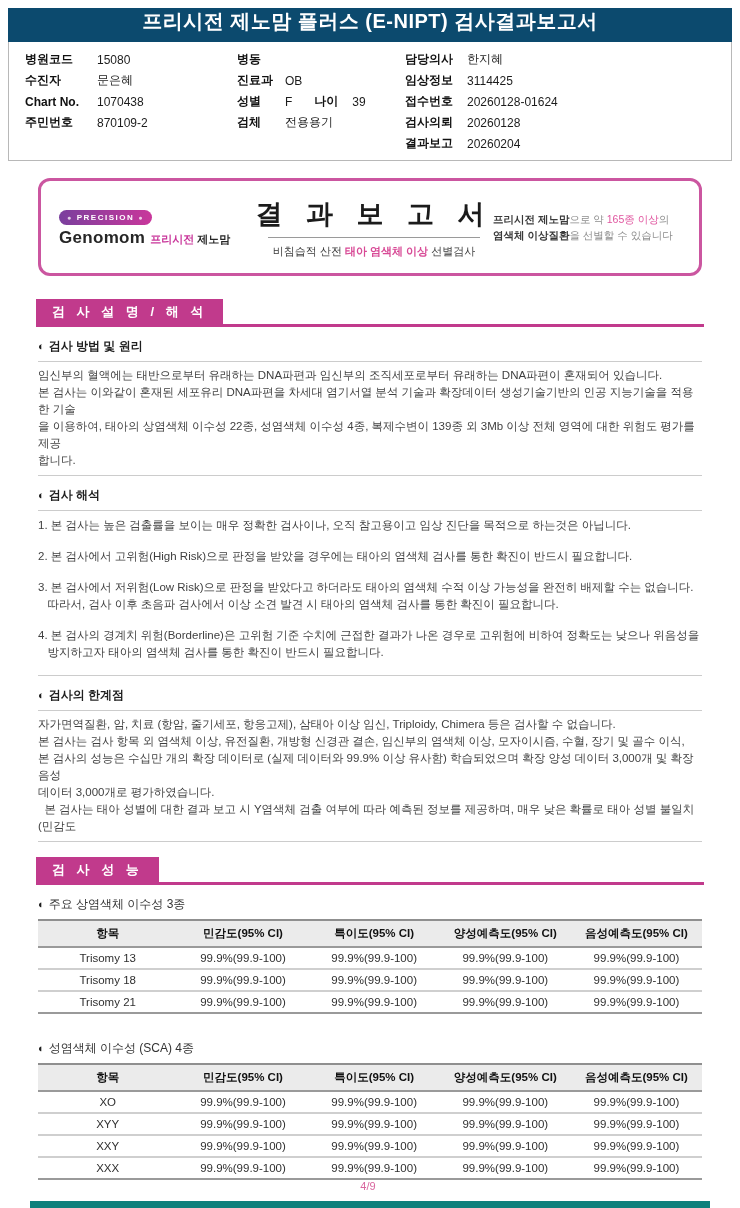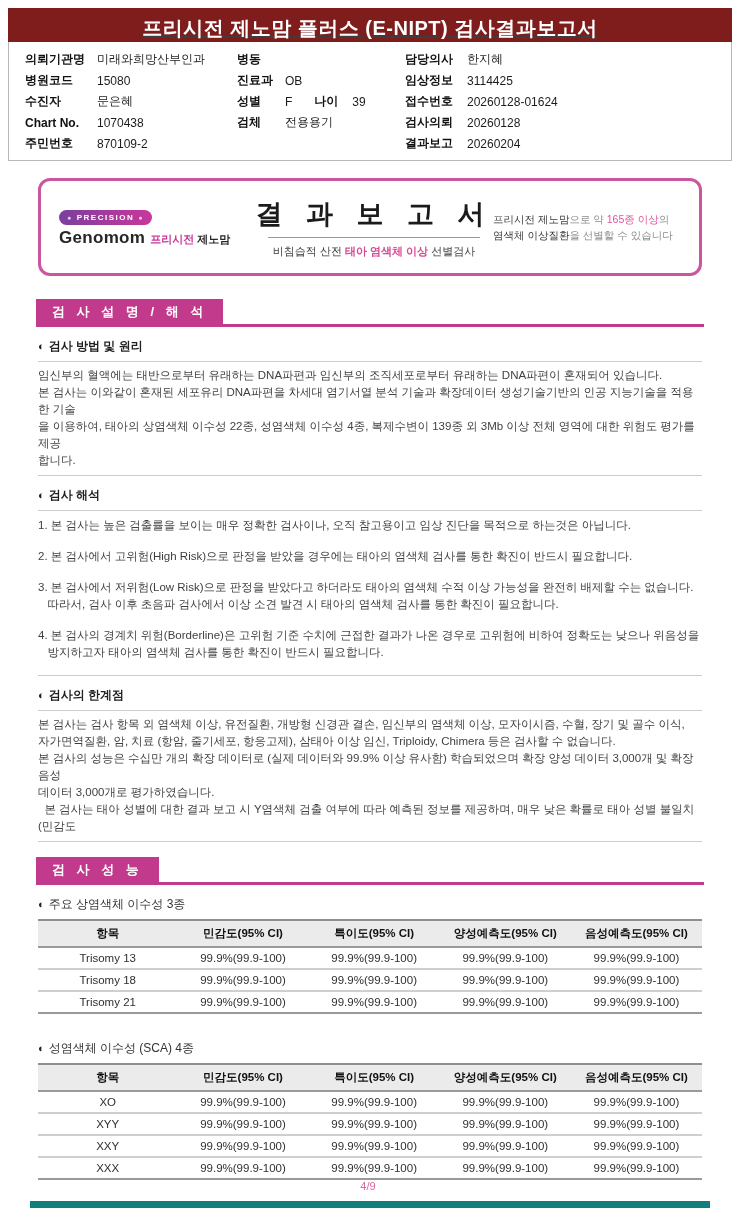--- a/index.html
+++ b/index.html
@@ -1,21 +1,21 @@
 <!DOCTYPE html>
 <html><head>
 <meta charset="utf-8">
 <style>
   * { margin:0; padding:0; box-sizing:border-box; }
   html,body { width:740px; background:#fff; }
   body { font-family:"Liberation Sans","DejaVu Sans",sans-serif; color:#3d3d3d; }
   .page { position:relative; width:740px; height:1208px; background:#fff; padding:8px 8px 0; overflow:hidden; }
 
   
-  .top-banner { background:#7f1d1d; height:34px; display:flex; align-items:flex-end; justify-content:center;text-decoration:underline; }
+  .top-banner { background:#0c4a6e; height:34px; display:flex; align-items:flex-start; justify-content:center; }
   .top-banner span { color:#fff; font-size:20px; font-weight:bold; letter-spacing:0.5px; }
 
   
   .info-box { border:1px solid #b8b8b8; border-top:none; padding:7px 16px 6px; display:flex; height:119px; }
   .info-col { display:flex; flex-direction:column; }
   .info-col.c1 { width:212px; }
   .info-col.c2 { width:168px; }
   .info-col.c3 { flex:1; }
   .irow { height:21px; display:flex; align-items:center; font-size:12px; }
   .ilabel { font-weight:bold; color:#111; }
@@ -35,21 +35,21 @@
   .brand-en { font-size:17px; font-weight:bold; color:#262626; letter-spacing:0.3px; }
   .brand-kr { font-size:11px; font-weight:bold; margin-left:5px; }
   .brand-kr .accent { color:#c9379b; }
   .brand-kr .dark { color:#262626; }
   .center-block { flex:1; text-align:center; }
   .report-title { font-size:27px; font-weight:bold; color:#1b1b1b; letter-spacing:8px; }
   .center-rule { width:212px; border-top:1px solid #9a9a9a; margin:5px auto 6px; }
   .report-subtitle { font-size:11px; color:#3a3a3a; }
   .report-subtitle .hl { color:#d84a96; font-weight:bold; }
   .right-block { width:188px; font-size:10.5px; line-height:1.55; color:#8d8d8d; }
-  .right-block .b { color:#3a3a3a; font-weight:normal; }
+  .right-block .b { color:#3a3a3a; font-weight:bold; }
   .right-block .pink { color:#e0559f; }
 
   
   .section-head { margin:0 28px; border-bottom:3px solid #c13a8c; }
   .section-head .label { display:inline-block; background:#c13a8c; color:#fff; font-size:13px; font-weight:bold; letter-spacing:4px; padding:4px 16px 3px; }
   .sec1 { margin-top:23px; }
   .sec2 { margin-top:15px; }
 
   .sub-head { margin:11px 30px 0; font-size:12px; font-weight:bold; color:#1f1f1f; }
   .sub-head.light { font-weight:normal; color:#333; }
@@ -76,24 +76,20 @@
 
 <div class="page">
 
   <div class="top-banner">
     <span>프리시전 제노맘 플러스 (E-NIPT) 검사결과보고서</span>
   </div>
 
   <div class="info-box">
     <div class="info-col c1">
         <div class="irow">
-          <span class="ilabel">의뢰기관명</span>
-          <span class="ival">미래와희망산부인과</span>
-        </div>
-        <div class="irow">
           <span class="ilabel">병원코드</span>
           <span class="ival">15080</span>
         </div>
         <div class="irow">
           <span class="ilabel">수진자</span>
           <span class="ival">문은혜</span>
         </div>
         <div class="irow">
           <span class="ilabel">Chart No.</span>
           <span class="ival">1070438</span>
@@ -203,22 +199,22 @@
         <div>   방지하고자 태아의 염색체 검사를 통한 확진이 반드시 필요합니다.</div>
       </div>
     </div>
   <div class="divider"></div>
 
   <div class="sub-head">
     <span class="bullet">◐</span><span>검사의 한계점</span>
   </div>
   <div class="divider"></div>
   <div class="body-lines">
+      <div>자가면역질환, 암, 치료 (항암, 줄기세포, 항응고제), 삼태아 이상 임신, Triploidy, Chimera 등은 검사할 수 없습니다.</div>
       <div>본 검사는 검사 항목 외 염색체 이상, 유전질환, 개방형 신경관 결손, 임신부의 염색체 이상, 모자이시즘, 수혈, 장기 및 골수 이식,</div>
-      <div>자가면역질환, 암, 치료 (항암, 줄기세포, 항응고제), 삼태아 이상 임신, Triploidy, Chimera 등은 검사할 수 없습니다.</div>
       <div>본 검사의 성능은 수십만 개의 확장 데이터로 (실제 데이터와 99.9% 이상 유사함) 학습되었으며 확장 양성 데이터 3,000개 및 확장 음성</div>
       <div>데이터 3,000개로 평가하였습니다.</div>
       <div>  본 검사는 태아 성별에 대한 결과 보고 시 Y염색체 검출 여부에 따라 예측된 정보를 제공하며, 매우 낮은 확률로 태아 성별 불일치 (민감도</div>
     </div>
   <div class="divider"></div>
 
   <div class="section-head sec2">
     <span class="label">검 사 성 능</span>
   </div>
 

